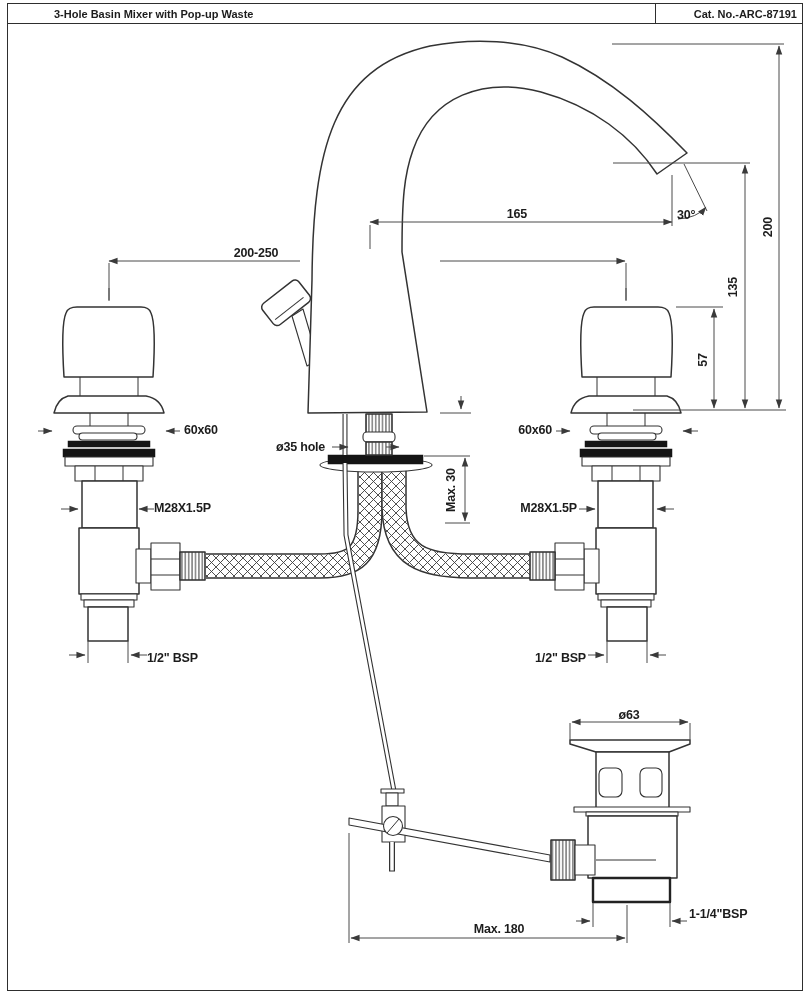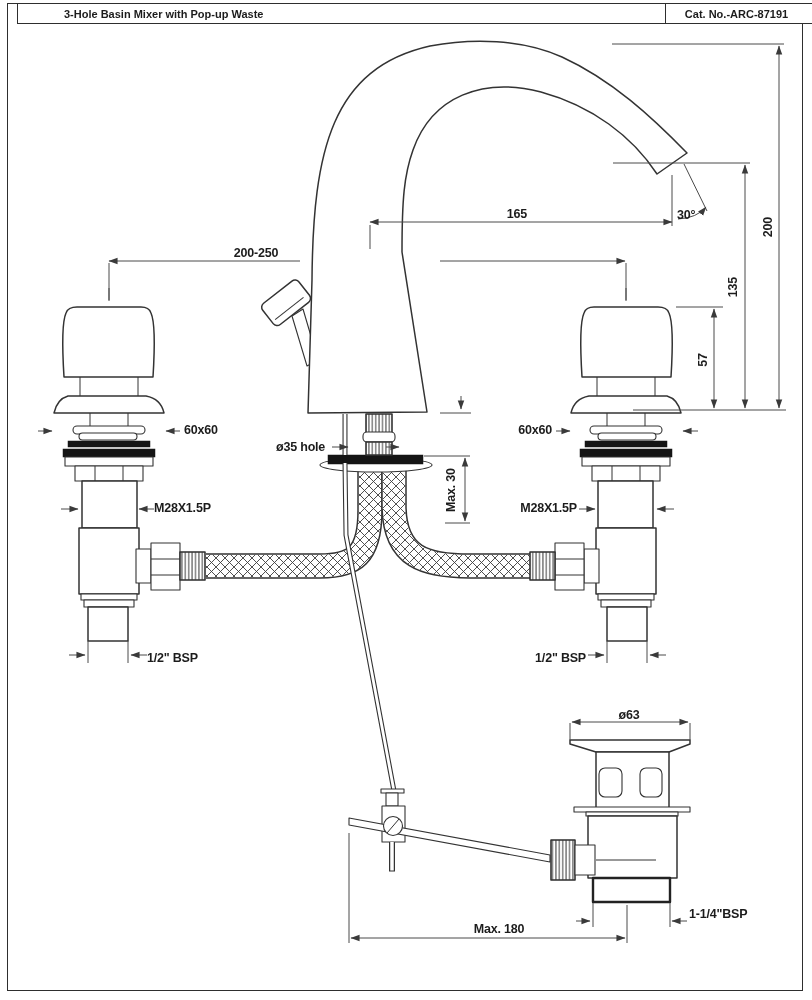--- a/index.html
+++ b/index.html
@@ -1,26 +1,26 @@
 <!DOCTYPE html>
 <html><head>
 <meta charset="utf-8">
 <style>
   html,body{margin:0;padding:0;background:#fff;}
   .stage{position:relative;width:812px;height:1000px;background:#fff;overflow:hidden;
          font-family:"Liberation Sans",sans-serif;}
   .frame{position:absolute;left:7px;top:3px;width:796px;height:988px;
          border:1.6px solid #2e2e2e;box-sizing:border-box;}
-  .titlebar{position:absolute;left:17px;top:3px;width:796px;height:21px;
+  .titlebar{position:absolute;left:7px;top:3px;width:796px;height:21px;
             border:1.6px solid #2e2e2e;border-bottom:1.6px solid #2e2e2e;
             box-sizing:border-box;display:flex;align-items:center;
             font-weight:bold;font-size:11px;color:#1c1c1c;background:#fff;}
   .titlecell{width:648px;height:100%;display:flex;align-items:center;
              padding-left:46px;box-sizing:border-box;border-right:1.3px solid #2e2e2e;}
-  .catcell{flex:1;height:100%;display:flex;align-items:center;justify-content:center;
+  .catcell{flex:1;height:100%;display:flex;align-items:center;justify-content:flex-end;
            padding-right:5px;box-sizing:border-box;}
   svg{position:absolute;left:0;top:0;}
   .part{fill:#fff;stroke:#333;stroke-width:1.5;stroke-linejoin:round;}
   .part2{fill:#fff;stroke:#333;stroke-width:1.1;stroke-linejoin:round;}
   .thin{fill:none;stroke:#333;stroke-width:1;}
   .dk{fill:#151515;stroke:#151515;stroke-width:.5;}
   .dim{fill:none;stroke:#4a4a4a;stroke-width:1;}
   .hoseOut{fill:none;stroke:#333;stroke-width:25.5;}
   .hoseIn{fill:none;stroke:#fff;stroke-width:22.5;}
   .hoseBr{fill:none;stroke:url(#braid);stroke-width:22.5;}

